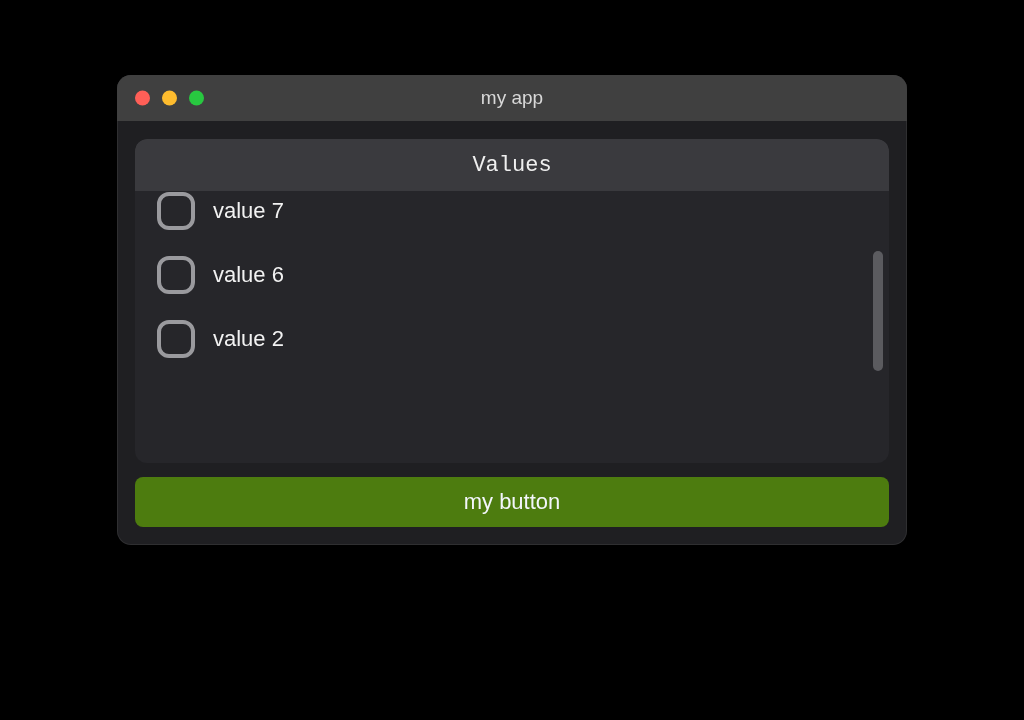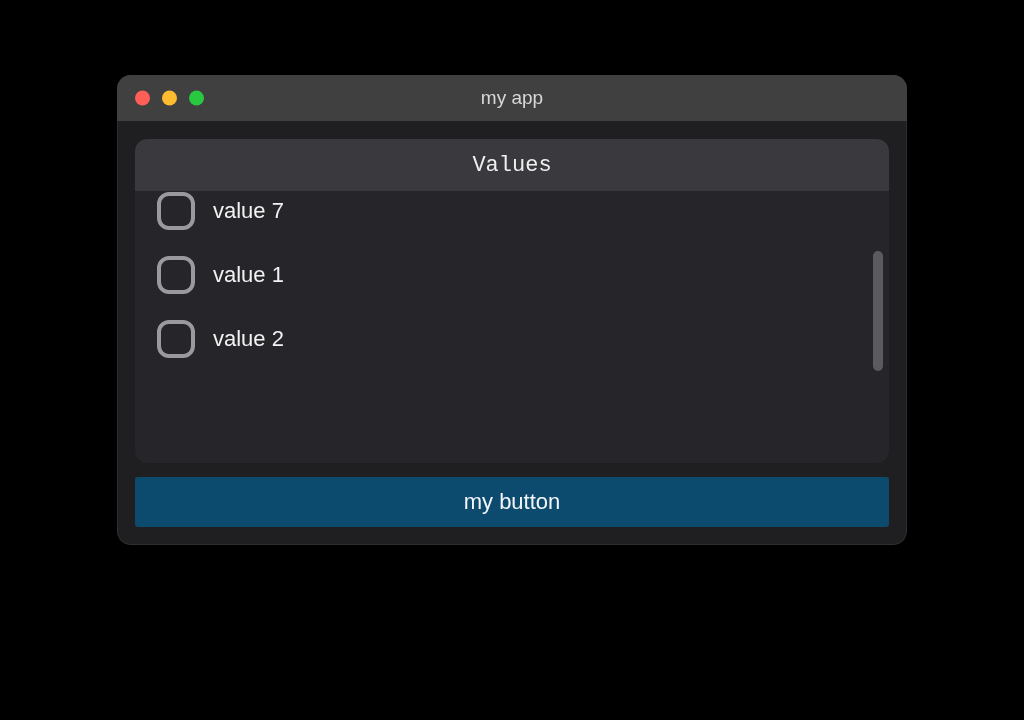--- a/index.html
+++ b/index.html
@@ -121,22 +121,22 @@
       top: 60px;
       width: 10px;
       height: 120px;
       background: #5b5b5f;
       border-radius: 6px;
     }
 
     .primary-btn {
       flex: 0 0 auto;
       height: 50px;
-      background: #0c4a6e;
-      border-radius: 3px;
+      background: #4d7c0f;
+      border-radius: 8px;
       display: flex;
       align-items: center;
       justify-content: center;
       font-size: 22px;
       font-weight: 400;
       color: #f3f6fb;
       cursor: pointer;
       user-select: none;
     }
   </style>
@@ -160,21 +160,21 @@
       <div class="card-header">Values</div>
 
       <div class="list">
         <div class="list-inner">
           <div class="row row-first">
             <div class="checkbox"></div>
             <div class="row-label">value 7</div>
           </div>
           <div class="row">
             <div class="checkbox"></div>
-            <div class="row-label">value 1</div>
+            <div class="row-label">value 6</div>
           </div>
           <div class="row">
             <div class="checkbox"></div>
             <div class="row-label">value 2</div>
           </div>
         </div>
         <div class="scrollbar"></div>
       </div>
     </div>
 

